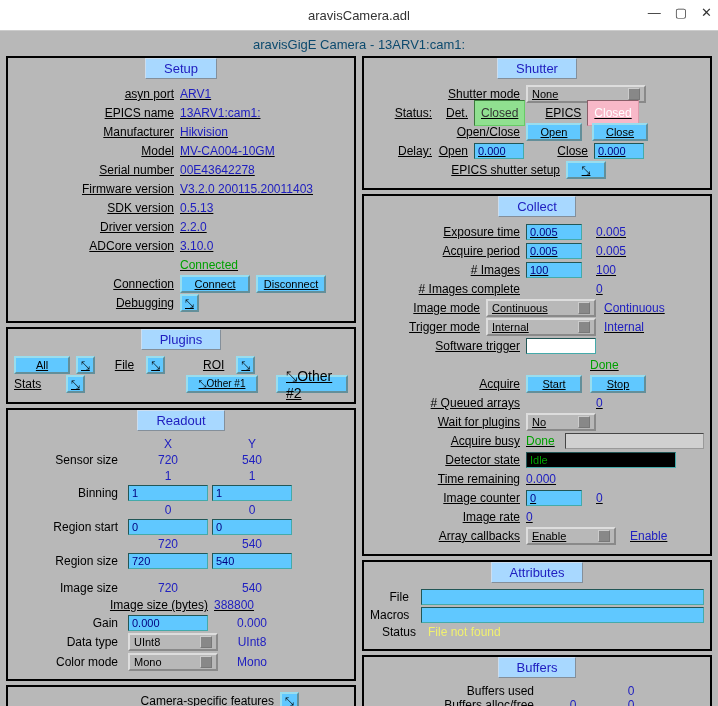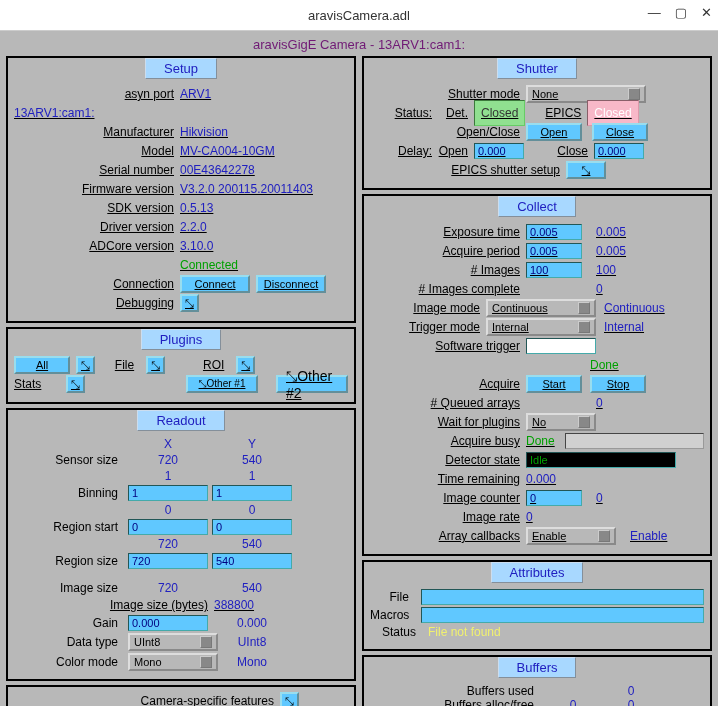--- a/index.html
+++ b/index.html
@@ -22,21 +22,21 @@
   .titlebar .title { font-size: 13px; color: #333; }
   .winbtns { position: absolute; right: 6px; top: 5px; display: flex; gap: 14px; font-size: 13px; color:#333;}
   .winbtns span { cursor: default; }
   .mainbg {
     background: #b8b8b8;
     padding: 6px;
     box-sizing: border-box;
   }
   .subtitle {
     text-align: center;
-    color: #701a75;
+    color: #0c4a6e;
     font-size: 13px;
     margin-bottom: 4px;
   }
   .cols { display: flex; gap: 6px; }
   .col { flex: 1; display: flex; flex-direction: column; gap: 4px; }
   .panel {
     border: 2px solid #000;
     background: #b8b8b8;
     padding: 4px 6px 8px 6px;
     position: relative;
@@ -140,20 +140,21 @@
 
     <div class="col">
 
       <div class="panel">
         <div class="hdr">Setup</div>
         <div class="row">
             <div class="lbl" style="width:160px">asyn port</div>
             <div class="val-navy">ARV1</div>
           </div>
         <div class="row">
+            <div class="lbl" style="width:160px">EPICS name</div>
             <div class="val-navy">13ARV1:cam1:</div>
           </div>
         <div class="row">
             <div class="lbl" style="width:160px">Manufacturer</div>
             <div class="val-navy">Hikvision</div>
           </div>
         <div class="row">
             <div class="lbl" style="width:160px">Model</div>
             <div class="val-navy">MV-CA004-10GM</div>
           </div>

